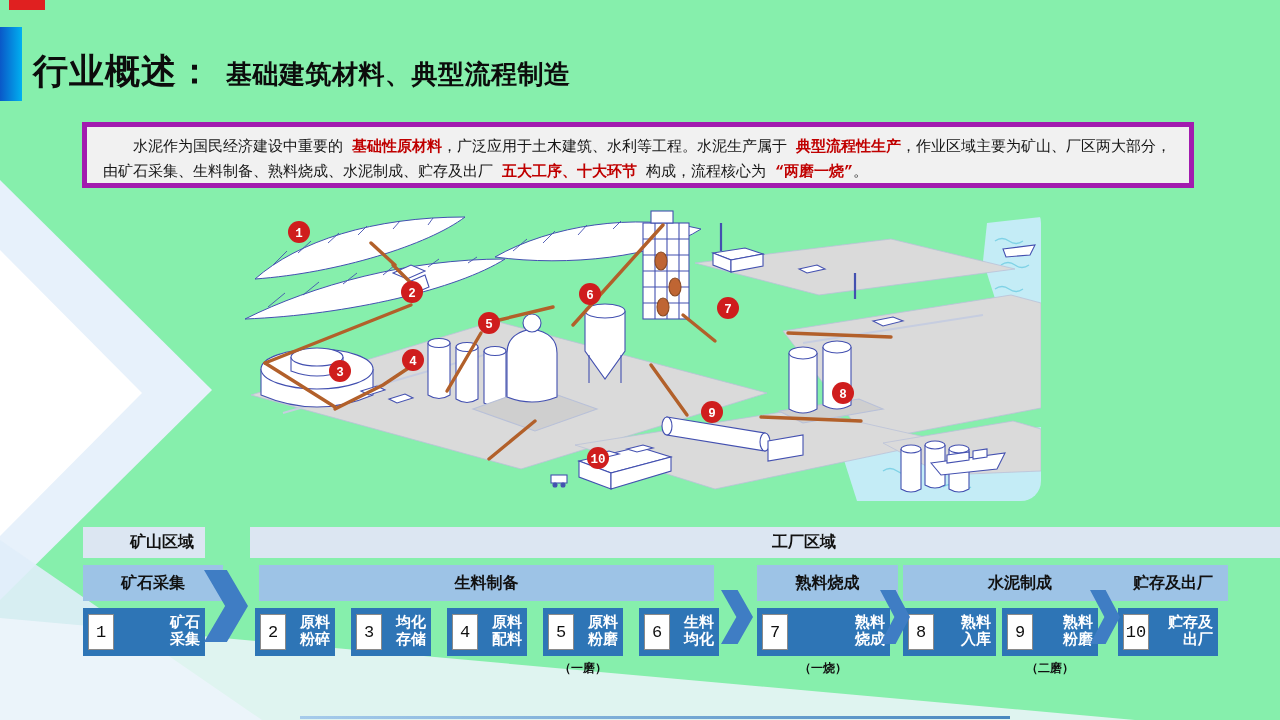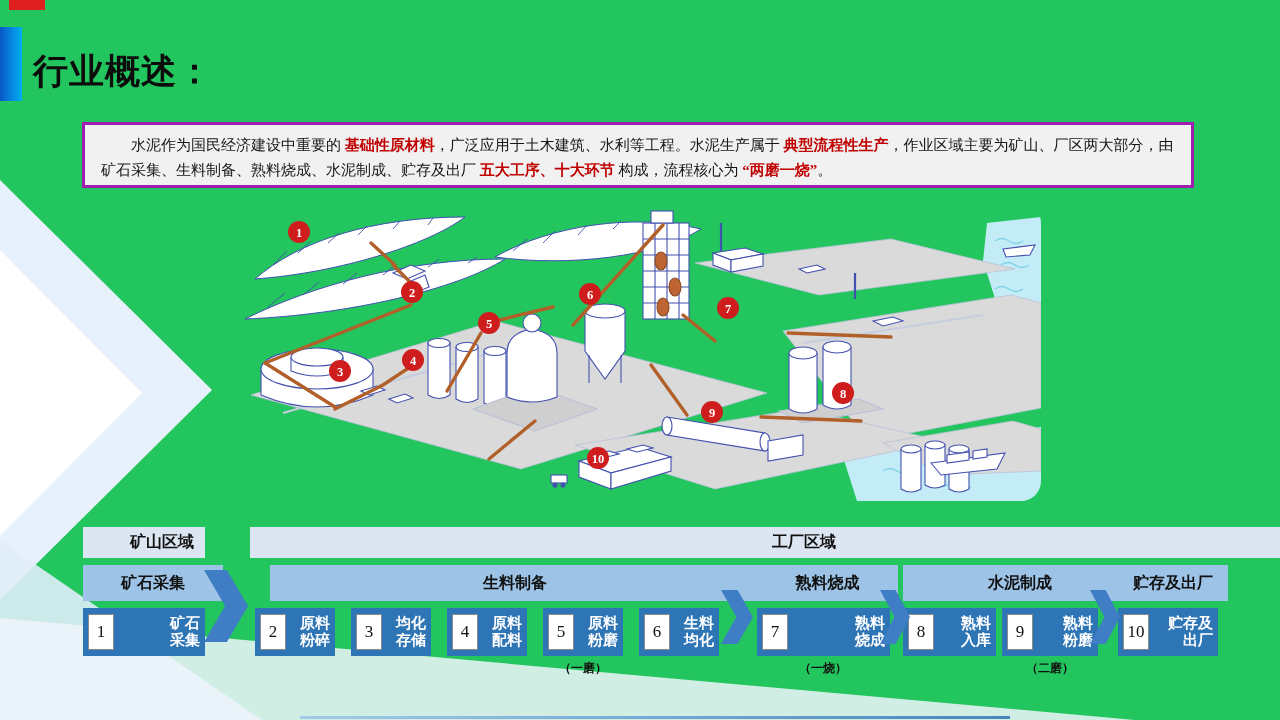--- a/index.html
+++ b/index.html
@@ -1,38 +1,38 @@
 <!DOCTYPE html>
 <html><head>
 <meta charset="utf-8">
 <style>
   html,body{margin:0;padding:0;background:#888;}
-  .slide{position:relative;width:1280px;height:720px;background:#22c55e;overflow:hidden;
-         font-family:Liberation Serif, serif;}
+  .slide{position:relative;width:1280px;height:720px;background:#86efac;overflow:hidden;
+         font-family:Liberation Mono, monospace;}
   
   .deco{position:absolute;pointer-events:none;}
   .deco-chevron-outer{left:0;top:180px;width:212px;height:420px;background:#e7f1fb;
       clip-path:polygon(0 0,100% 50%,0 100%);}
   .deco-chevron-inner{left:0;top:250px;width:142px;height:286px;background:#ffffff;
       clip-path:polygon(0 0,100% 50%,0 100%);}
   .deco-tri-bottom{left:0;top:540px;width:262px;height:180px;background:#e0edf9;opacity:.9;
       clip-path:polygon(0 0,100% 100%,0 100%);}
   .deco-strip-bottom{left:0;top:618px;width:1135px;height:102px;background:#eef5fc;opacity:.85;
       clip-path:polygon(0 0,100% 100%,0 100%);}
   .top-red-rect{position:absolute;left:9px;top:0;width:36px;height:10px;background:#e02020;}
   .title-accent-bar{position:absolute;left:0;top:27px;width:22px;height:74px;
       background:linear-gradient(90deg,#0a58c8,#00b0f0);}
   .bottom-line{position:absolute;left:300px;top:716px;width:710px;height:3px;
       background:linear-gradient(90deg,#9cc4ea,#2e75b6);opacity:.85;}
   
   .page-title{position:absolute;left:33px;top:48px;font-size:35px;font-weight:900;color:#0c0c0c;letter-spacing:1px;}
   .page-subtitle{position:absolute;left:226px;top:57px;font-size:26px;font-weight:900;color:#0c0c0c;letter-spacing:.5px;}
   
   .intro-box{position:absolute;left:82px;top:122px;width:1112px;height:66px;box-sizing:border-box;
-      background:#f1f1f1;border:3px solid #a21caf;padding:8px 16px 0 16px;}
+      background:#f1f1f1;border:5px solid #a21caf;padding:8px 16px 0 16px;}
   .intro-box p{margin:0;font-size:15px;line-height:25px;color:#151515;text-indent:2em;}
   .intro-box .red{color:#c00000;font-weight:bold;}
   
   .diagram{position:absolute;left:243px;top:203px;width:798px;height:298px;}
   
   .flow-bar{position:absolute;box-sizing:border-box;display:flex;align-items:center;justify-content:center;
       font-weight:bold;color:#111;}
   .region-bar{top:527px;height:31px;background:#dce6f2;font-size:16px;}
   .stage-bar{top:565px;height:36px;background:#9dc3e6;font-size:16px;}
   .step-box{position:absolute;top:608px;height:48px;background:#2e75b6;box-sizing:border-box;
@@ -55,20 +55,21 @@
 
   <div class="deco deco-chevron-outer"></div>
   <div class="deco deco-chevron-inner"></div>
   <div class="deco deco-tri-bottom"></div>
   <div class="deco deco-strip-bottom"></div>
   <div class="top-red-rect"></div>
   <div class="title-accent-bar"></div>
   <div class="bottom-line"></div>
 
   <div class="page-title">行业概述：</div>
+  <div class="page-subtitle">基础建筑材料、典型流程制造</div>
 
   <div class="intro-box">
     <p><span>水泥作为国民经济建设中重要的 </span><span class="red">基础性原材料</span><span>，广泛应用于土木建筑、水利等工程。水泥生产属于 </span><span class="red">典型流程性生产</span><span>，作业区域主要为矿山、厂区两大部分，由矿石采集、生料制备、熟料烧成、水泥制成、贮存及出厂 </span><span class="red">五大工序、十大环节</span><span> 构成，流程核心为 </span><span class="red">“两磨一烧”</span><span>。</span></p>
   </div>
 
   <svg class="diagram" viewBox="0 0 798 298" xmlns="http://www.w3.org/2000/svg">
     <defs>
       <clipPath id="rc">
           <rect x="0" y="0" width="798" height="298" rx="20"></rect>
         </clipPath>
@@ -252,21 +253,21 @@
     </g>
   </svg>
 
   <div>
     <div id="flow-regions">
         <div class="flow-bar region-bar" style="left: 83px; width: 122px; padding-left: 36px;">矿山区域</div>
         <div class="flow-bar region-bar" style="left: 250px; width: 1108px;">工厂区域</div>
       </div>
     <div id="flow-stages">
         <div class="flow-bar stage-bar" style="left: 83px; width: 140px; text-align: center;">矿石采集</div>
-        <div class="flow-bar stage-bar" style="left: 270px; width: 490px;">生料制备</div>
+        <div class="flow-bar stage-bar" style="left: 259px; width: 455px;">生料制备</div>
         <div class="flow-bar stage-bar" style="left: 757px; width: 141px;">熟料烧成</div>
         <div class="flow-bar stage-bar" style="left: 903px; width: 234px;">水泥制成</div>
         <div class="flow-bar stage-bar" style="left: 1118px; width: 110px;">贮存及出厂</div>
       </div>
     <div id="flow-steps">
         <div class="step-box" style="left: 83px; width: 122px;">
           <div class="step-num">1</div>
           <div class="step-label">
             <div>矿石</div>
             <div>采集</div>

